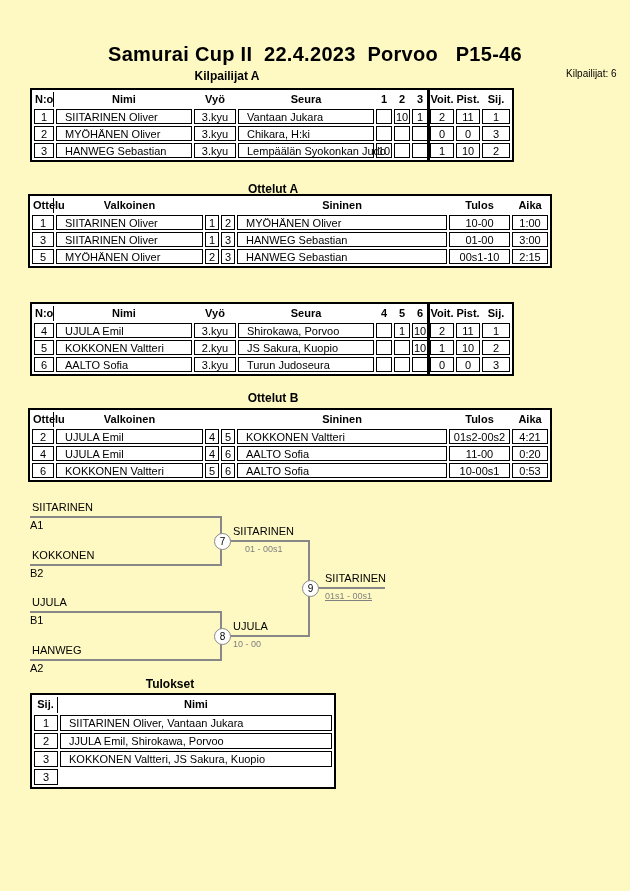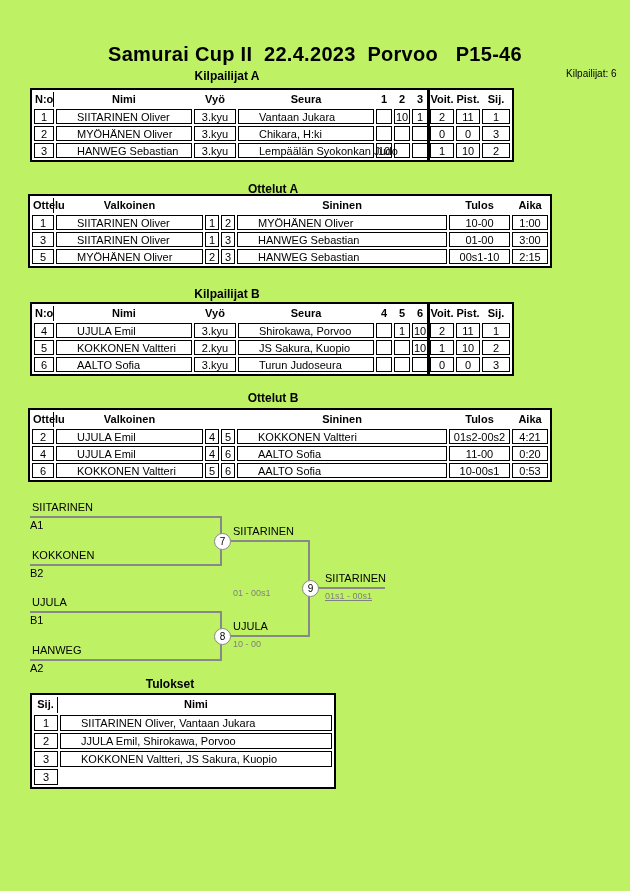--- a/index.html
+++ b/index.html
@@ -1,31 +1,31 @@
 <!DOCTYPE html>
 <html><head>
 <meta charset="utf-8">
 <style>
   html,body { margin:0; padding:0; background:#fff; }
-  .page { position:relative; width:630px; height:891px; background:#bef264;
+  .page { position:relative; width:630px; height:891px; background:#fef9c3;
           font-family:"Liberation Sans", sans-serif; color:#000; overflow:hidden; }
 
   .doc-title { position:absolute; left:0; top:43px; width:630px; text-align:center;
                font-weight:bold; font-size:20px; line-height:22px; white-space:pre; letter-spacing:0.3px; }
   .sec-title { position:absolute; font-weight:bold; font-size:12px; line-height:14px; text-align:center; }
   .count { position:absolute; font-size:10px; line-height:12px;padding-left:28px; }
 
   
   .tbl { position:absolute; border:2px solid #000; padding:2px; display:grid; gap:2px; background:#fff; }
   .tbl .h { font-weight:bold; font-size:11px; line-height:15px; text-align:center; white-space:nowrap; }
   .tbl .h.l { text-align:left; padding-left:1px; }
   .tbl .h.sep { border-right:1px solid #000; }
   .tbl .c { border:1px solid #000; font-size:11px; display:flex; align-items:center;
             justify-content:center; white-space:nowrap; box-sizing:border-box; }
-  .tbl .c.l { justify-content:flex-start; padding-left:20px; }
+  .tbl .c.l { justify-content:flex-start; padding-left:8px; }
   .pool  { grid-template-columns:20px 136px 42px 136px 16px 16px 16px 24px 24px 28px; grid-auto-rows:15px; }
   .match { grid-template-columns:22px 147px 14px 14px 210px 61px 36px; grid-auto-rows:15px; }
   .res   { grid-template-columns:24px 272px; grid-auto-rows:16px; }
   .vsep  { position:absolute; top:0; bottom:0; width:3px; background:#000; }
 
   
   .bk-name  { position:absolute; font-size:11px; line-height:13px; white-space:nowrap; }
   .bk-seed  { position:absolute; font-size:11px; line-height:13px; }
   .bk-line  { position:absolute; background:#888888; }
   .bk-score { position:absolute; font-size:9px; line-height:10px; color:#808080; white-space:nowrap; }
@@ -119,21 +119,20 @@
 
     <div class="c">5</div>
     <div class="c l">MYÖHÄNEN Oliver</div>
     <div class="c">2</div>
     <div class="c">3</div>
     <div class="c l">HANWEG Sebastian</div>
     <div class="c">00s1-10</div>
     <div class="c">2:15</div>
   </div>
 
-  <div class="sec-title" style="left:30px; top:287px; width:394px;">Kilpailijat B</div>
 
   <div class="tbl pool" style="left:30px; top:302px;">
     <div class="h l sep">N:o</div>
     <div class="h">Nimi</div>
     <div class="h">Vyö</div>
     <div class="h">Seura</div>
     <div class="h">4</div>
     <div class="h">5</div>
     <div class="h">6</div>
     <div class="h">Voit.</div>
@@ -219,21 +218,21 @@
     <div class="bk-seed" style="left:30px; top:519px;">A1</div>
 
     <div class="bk-name" style="left:32px; top:549px;">KOKKONEN</div>
     <div class="bk-line" style="left:30px; top:564px; width:192px; height:2px;"></div>
     <div class="bk-seed" style="left:30px; top:567px;">B2</div>
 
     <div class="bk-line" style="left:220px; top:516px; width:2px; height:50px;"></div>
     <div class="bk-circle" style="left:214px; top:533px;">7</div>
     <div class="bk-line" style="left:222px; top:540px; width:88px; height:2px;"></div>
     <div class="bk-name" style="left:233px; top:525px;">SIITARINEN</div>
-    <div class="bk-score" style="left:233px; top:544px;margin-top:44px;">01 - 00s1</div>
+    <div class="bk-score" style="left:245px; top:544px;">01 - 00s1</div>
 
     <div class="bk-name" style="left:32px; top:596px;">UJULA</div>
     <div class="bk-line" style="left:30px; top:611px; width:192px; height:2px;"></div>
     <div class="bk-seed" style="left:30px; top:614px;">B1</div>
 
     <div class="bk-name" style="left:32px; top:644px;">HANWEG</div>
     <div class="bk-line" style="left:30px; top:659px; width:192px; height:2px;"></div>
     <div class="bk-seed" style="left:30px; top:662px;">A2</div>
 
     <div class="bk-line" style="left:220px; top:611px; width:2px; height:50px;"></div>

